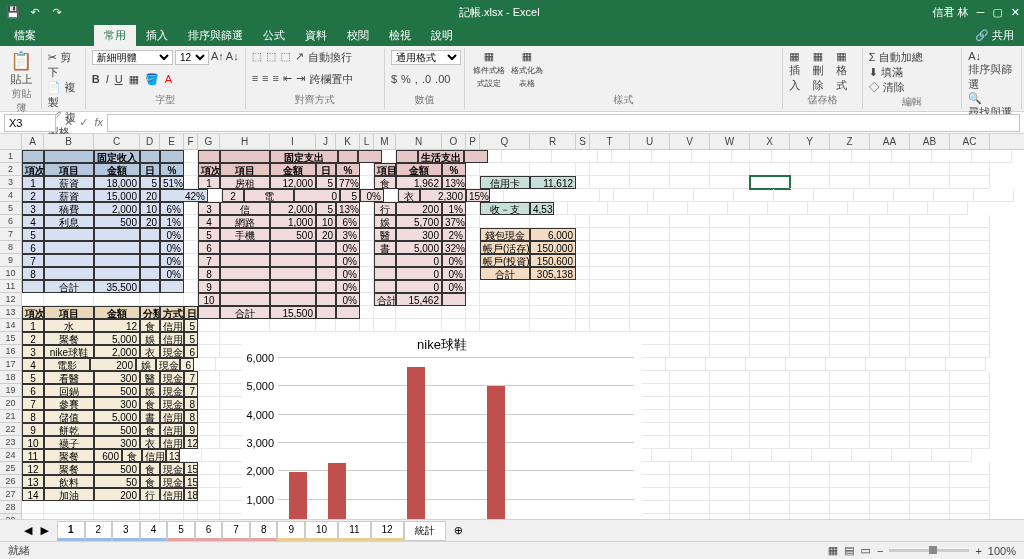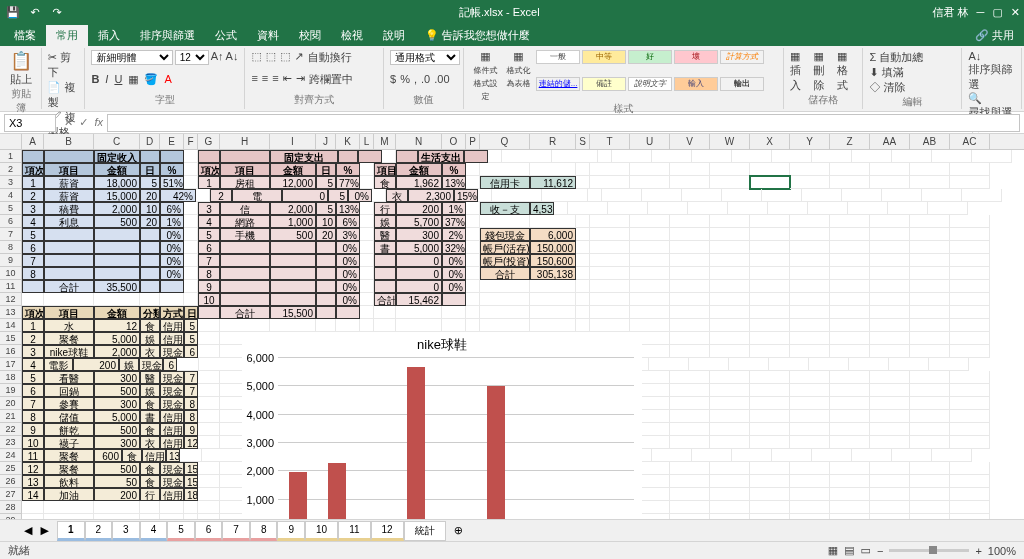--- a/index.html
+++ b/index.html
@@ -4,21 +4,21 @@
 <style>
 *{margin:0;padding:0;box-sizing:border-box;font-family:"Microsoft JhengHei",Arial,sans-serif;font-size:11px;}
 body{background:#fff;width:1024px;height:559px;overflow:hidden;position:relative;}
 .titlebar{height:24px;background:#217346;color:#fff;display:flex;align-items:center;padding:0 4px;}
 .titlebar .qa{display:flex;gap:4px;}
 .titlebar .qa span{width:18px;text-align:center;}
 .titlebar .fname{flex:1;text-align:center;font-size:11px;}
 .titlebar .user{display:flex;gap:8px;align-items:center;}
 .ribbon-tabs{height:22px;background:#217346;color:#fff;display:flex;align-items:flex-end;padding-left:4px;}
 .ribbon-tabs .tab{padding:3px 10px;font-size:11px;}
-.ribbon-tabs .tab.active{background:#f1f1f1;color:#217346;}
+.ribbon-tabs .tab.active{background:#f1f1f1;color:#217346;margin-left:48px;}
 .ribbon-tabs .share{margin-left:auto;padding:3px 10px;color:#fff;}
 .ribbon{height:66px;background:#f1f1f1;border-bottom:1px solid #d4d4d4;display:flex;padding:2px;}
 .ribbon .group{border-right:1px solid #d4d4d4;padding:2px 6px;display:flex;flex-direction:column;justify-content:space-between;font-size:10px;color:#444;}
 .ribbon .group .label{text-align:center;color:#777;font-size:10px;}
 .ribbon .paste{width:40px;text-align:center;}
 .ribbon .font-group{width:160px;}
 .ribbon .align-group{width:140px;}
 .ribbon .num-group{width:80px;}
 .ribbon .styles-group{width:320px;}
 .ribbon .cells-group{width:80px;}
@@ -100,21 +100,20 @@
 <div class="ribbon-tabs">
   <div class="tab">檔案</div>
   <div class="tab active">常用</div>
   <div class="tab">插入</div>
   <div class="tab">排序與篩選</div>
   <div class="tab">公式</div>
   <div class="tab">資料</div>
   <div class="tab">校閱</div>
   <div class="tab">檢視</div>
   <div class="tab">說明</div>
-  <div class="tab">💡 <span>告訴我您想做什麼</span></div>
   <div class="share">🔗 <span>共用</span></div>
 </div>
 
 <div class="ribbon">
   <div class="group paste">
     <div style="font-size:18px">📋</div>
     <div>貼上</div>
     <div class="label">剪貼簿</div>
   </div>
   <div class="group" style="width:44px">
@@ -165,32 +164,20 @@
       <span>,</span>
       <span>.0</span>
       <span>.00</span>
     </div>
     <div class="label">數值</div>
   </div>
   <div class="group styles-group">
     <div style="display:flex;gap:2px">
       <div style="width:36px;text-align:center">▦<br><span style="font-size:8px">條件式格式設定</span></div>
       <div style="width:36px;text-align:center">▦<br><span style="font-size:8px">格式化為表格</span></div>
-      <div class="style-gal">
-        <div class="sg-normal">一般</div>
-          <div class="sg-mid">中等</div>
-          <div class="sg-good">好</div>
-        <div class="sg-bad">壞</div>
-          <div class="sg-calc">計算方式</div>
-        <div class="sg-link">連結的儲...</div>
-          <div class="sg-note">備註</div>
-          <div class="sg-explain">說明文字</div>
-        <div class="sg-input">輸入</div>
-          <div class="sg-output">輸出</div>
-      </div>
     </div>
     <div class="label">樣式</div>
   </div>
   <div class="group cells-group">
     <div style="display:flex;gap:4px;font-size:9px">
       <div>▦<br><span>插入</span></div>
       <div>▦<br><span>刪除</span></div>
       <div>▦<br><span>格式</span></div>
     </div>
     <div class="label">儲存格</div>
@@ -348,21 +335,21 @@
         <div class="cell  " style="width:40px"></div>
         <div class="cell  " style="width:40px"></div>
         <div class="cell  " style="width:40px"></div>
       </div>
       <div class="row">
         <div class="rh">4</div>
         <div class="cell blue-body c" style="width:22px">2</div>
         <div class="cell blue-body c" style="width:50px">薪資</div>
         <div class="cell blue-body r" style="width:46px">15,000</div>
         <div class="cell blue-body r" style="width:20px">20</div>
-        <div class="cell blue-body r" style="width:36px">42%</div>
+        <div class="cell blue-body r" style="width:48px">42%</div>
         <div class="cell  " style="width:14px"></div>
         <div class="cell pink-body c" style="width:22px">2</div>
         <div class="cell pink-body c" style="width:50px">電</div>
         <div class="cell pink-body r" style="width:46px">0</div>
         <div class="cell pink-body r" style="width:20px">5</div>
         <div class="cell pink-body r" style="width:24px">0%</div>
         <div class="cell  " style="width:14px"></div>
         <div class="cell pink-body c" style="width:22px">衣</div>
         <div class="cell pink-body r" style="width:46px">2,300</div>
         <div class="cell pink-body r" style="width:24px">15%</div>
@@ -761,21 +748,21 @@
         <div class="cell  " style="width:40px"></div>
         <div class="cell  " style="width:40px"></div>
         <div class="cell  " style="width:40px"></div>
         <div class="cell  " style="width:40px"></div>
         <div class="cell  " style="width:40px"></div>
         <div class="cell  " style="width:40px"></div>
       </div>
       <div class="row">
         <div class="rh">17</div>
         <div class="cell tan-body c" style="width:22px">4</div>
-        <div class="cell tan-body c" style="width:29px">電影</div>
+        <div class="cell tan-body c" style="width:46px">電影</div>
         <div class="cell tan-body r" style="width:46px">200</div>
         <div class="cell tan-body c" style="width:20px">娛</div>
         <div class="cell tan-body c" style="width:24px">現金</div>
         <div class="cell tan-body r" style="width:14px">6</div>
         <div class="cell  " style="width:22px"></div>
         <div class="cell  " style="width:50px"></div>
         <div class="cell  " style="width:46px"></div>
         <div class="cell  " style="width:20px"></div>
         <div class="cell  " style="width:24px"></div>
         <div class="cell  " style="width:14px"></div>

